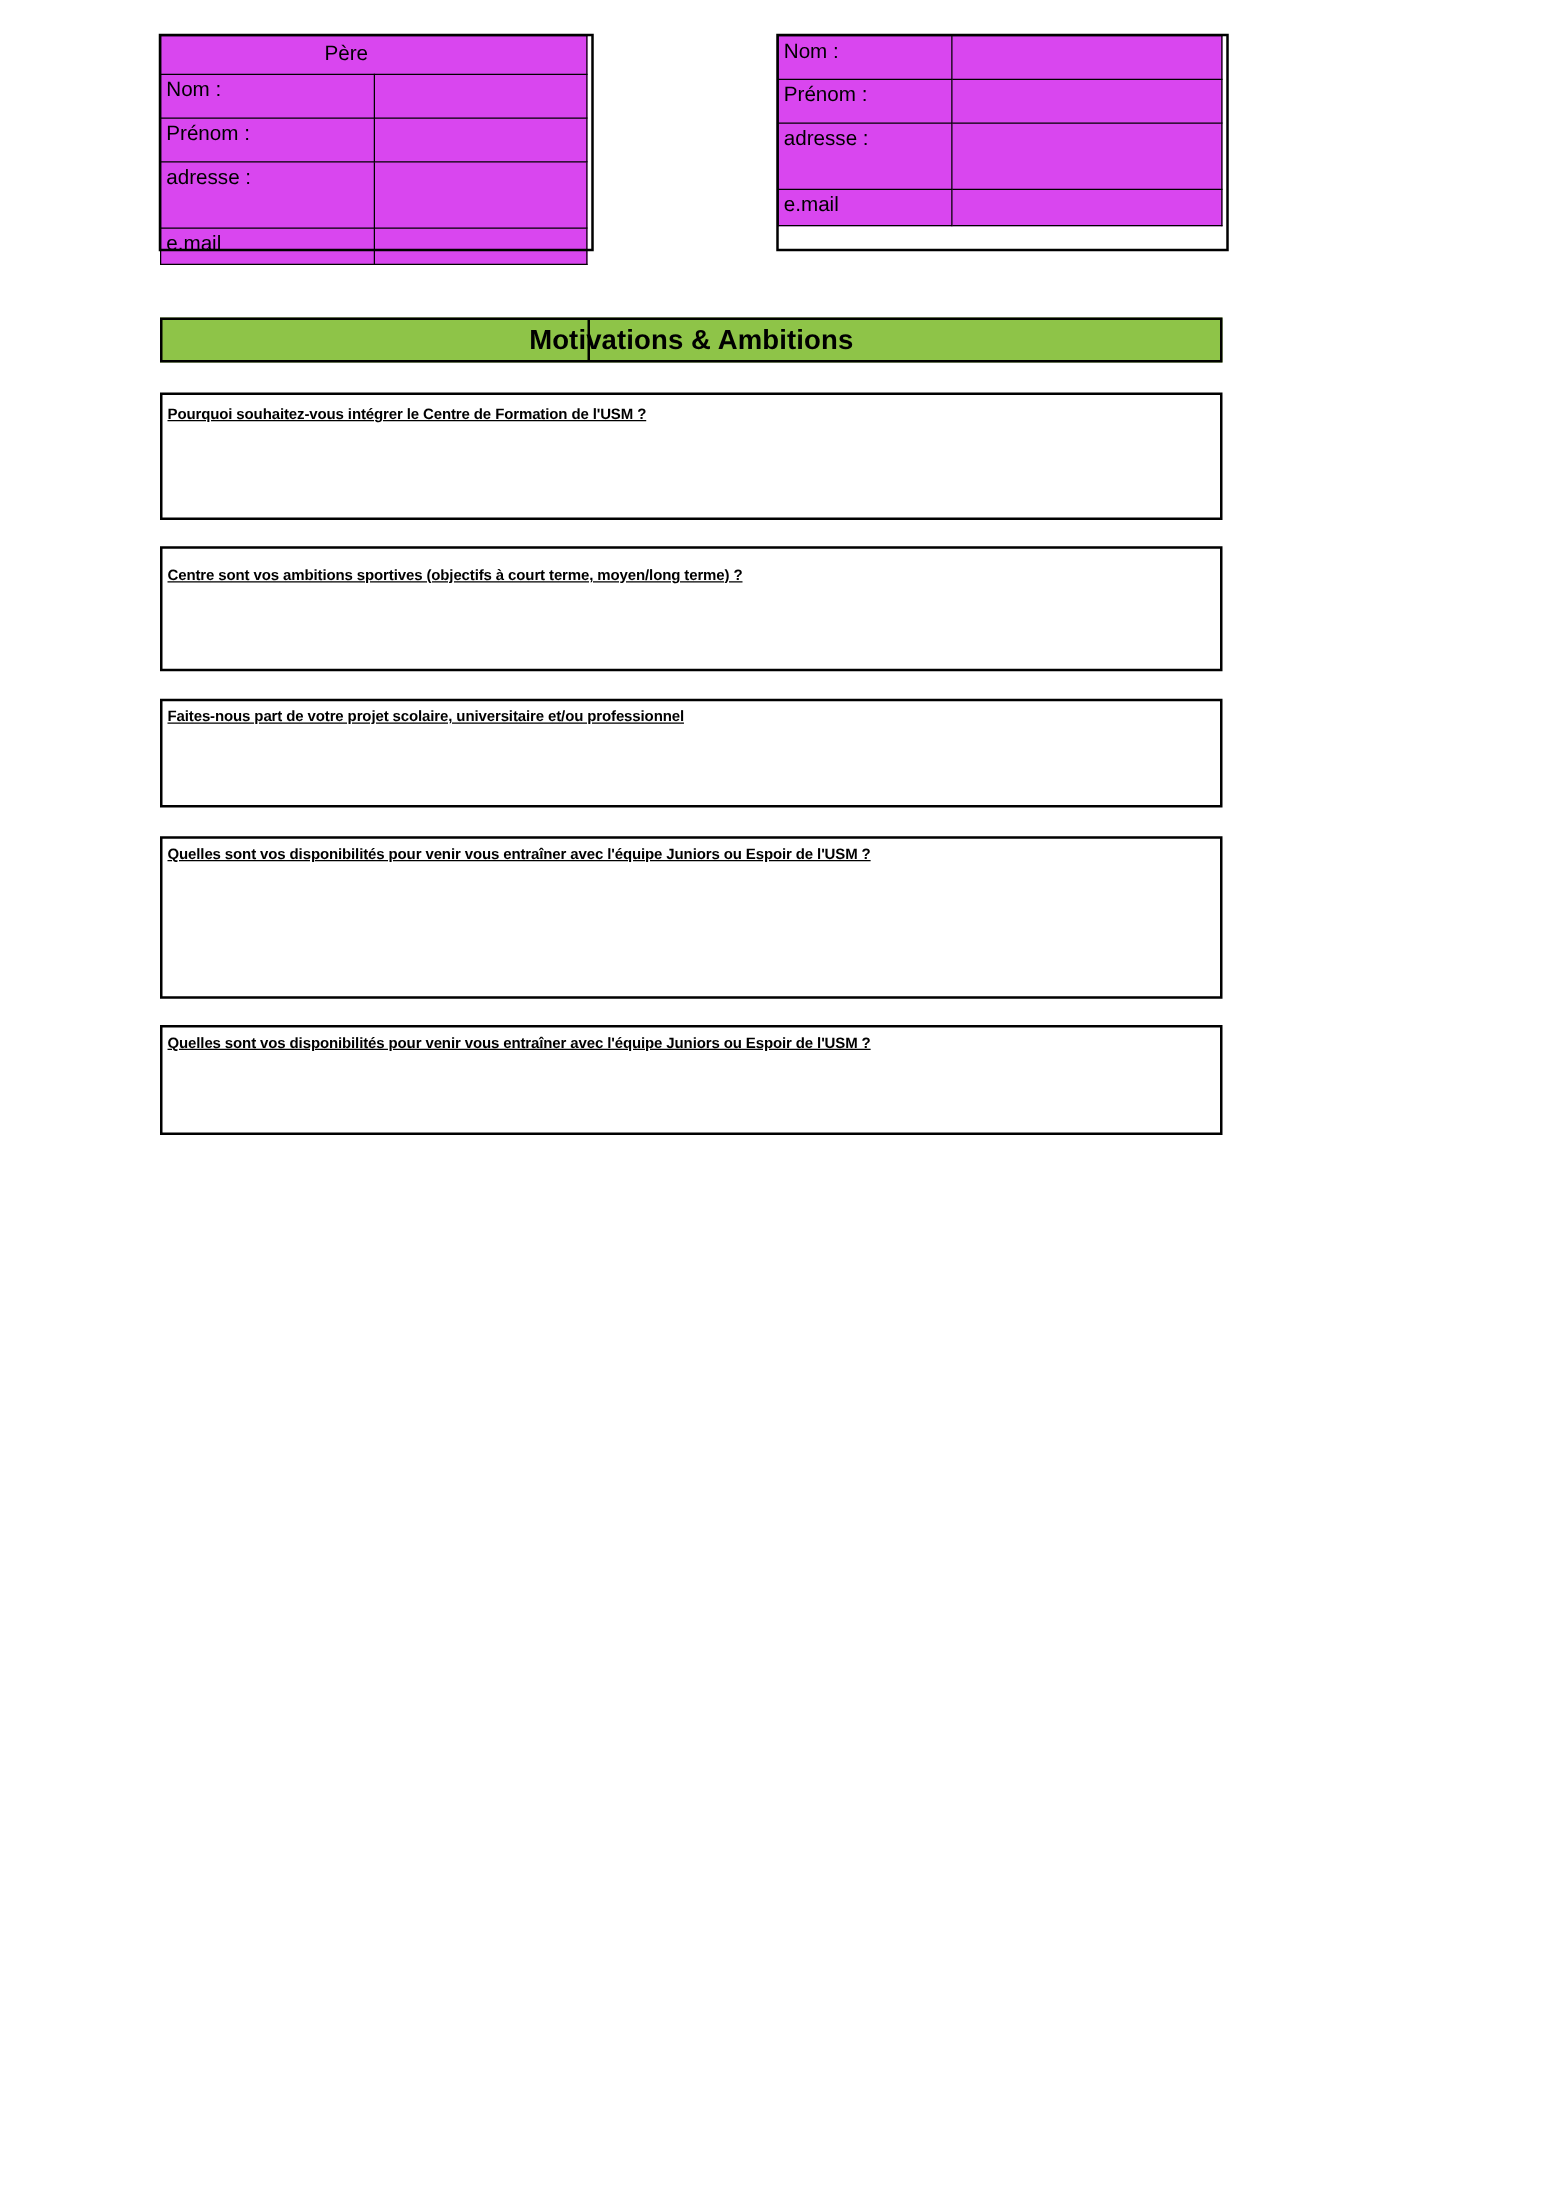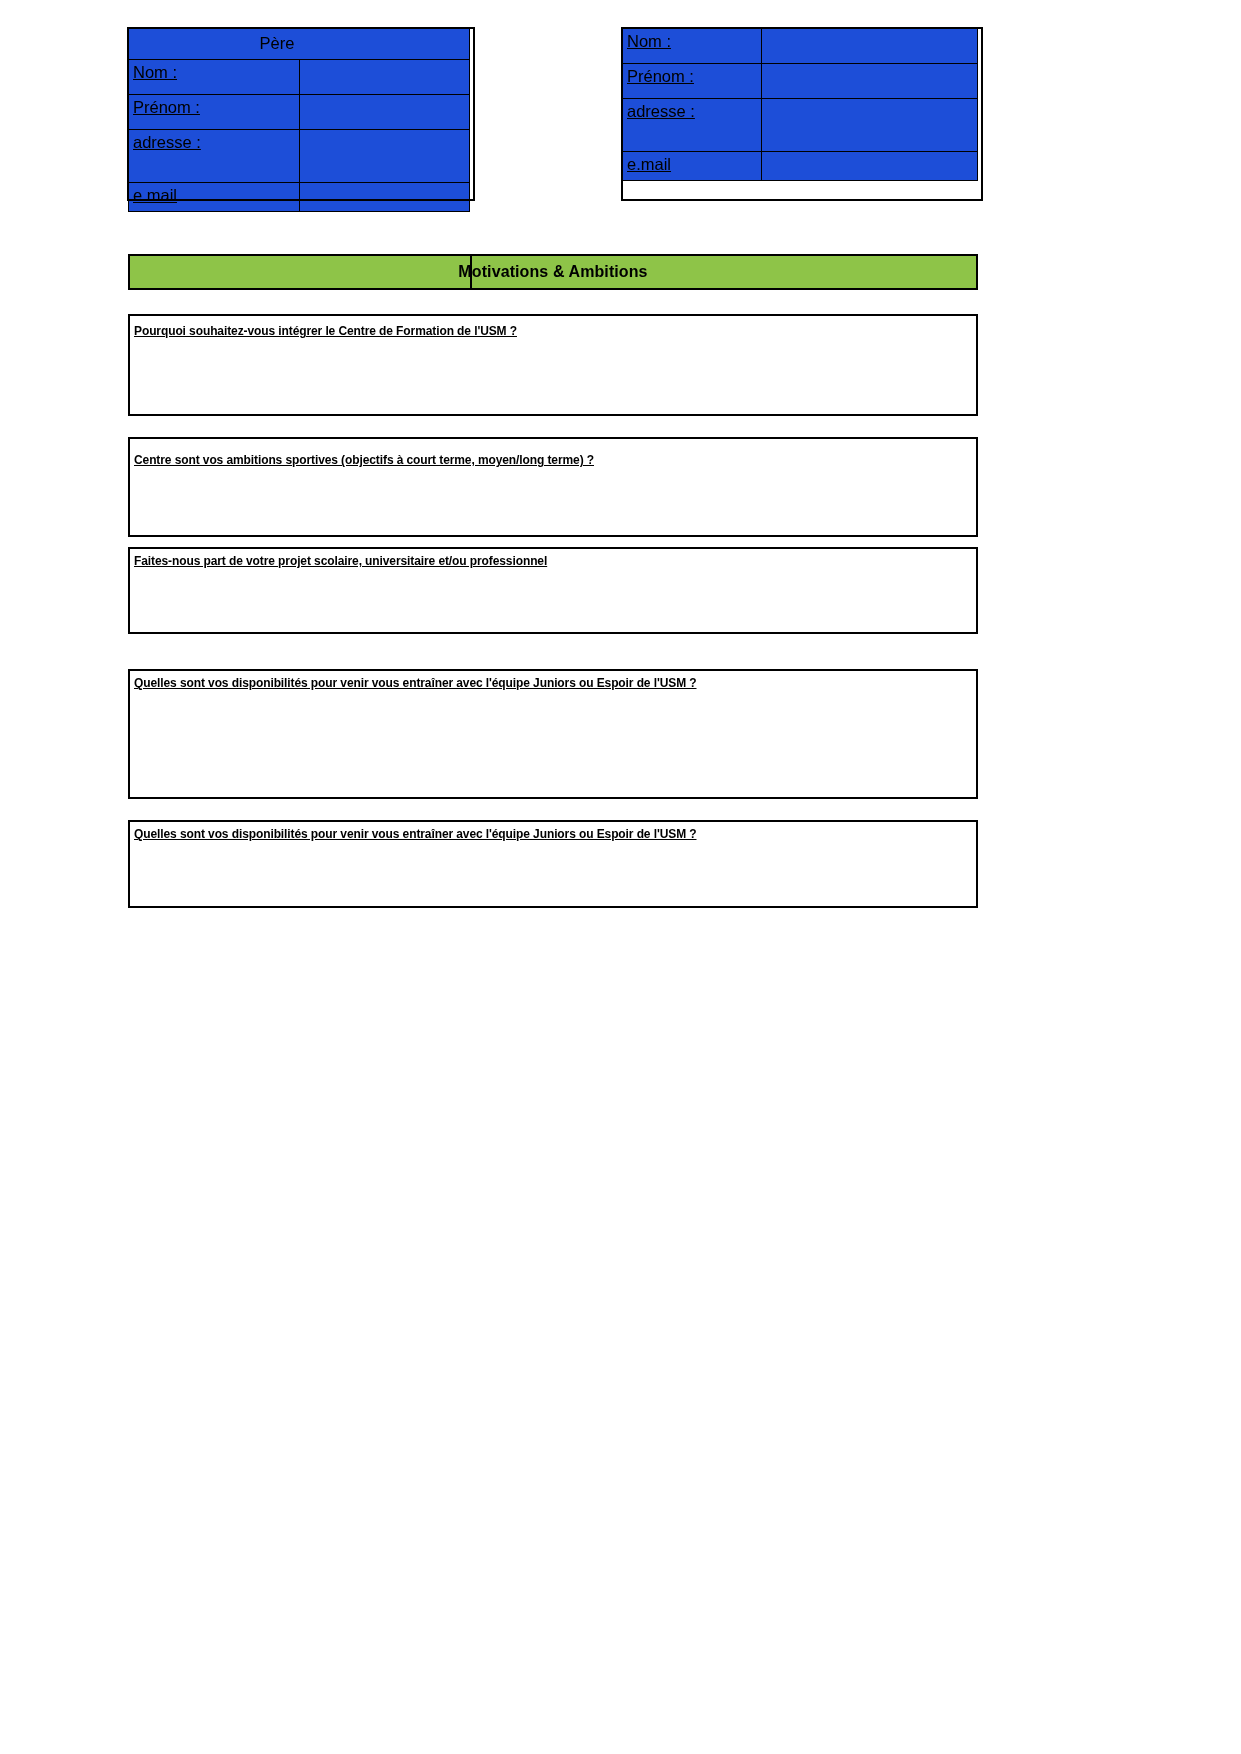--- a/index.html
+++ b/index.html
@@ -21,22 +21,21 @@
     left: 0; top: 0;
     width: 1241px;
     height: 1754px;
   }
 
   
   .parent-table {
     position: absolute;
     border-collapse: collapse;
     table-layout: fixed;
-    background: #1d4ed8;
-    text-decoration: underline;
+    background: #d946ef;
   }
   .parent-table.father { left: 128px; top: 28px; width: 342px; }
   .parent-table.mother { left: 622px; top: 28px; width: 356px; }
 
   .parent-table td {
     border: 1.2px solid #000000;
     font-size: 16.5px;
     line-height: 1.2;
     padding: 3px 4px 3px 4px;
     vertical-align: top;
@@ -89,21 +88,21 @@
     width: 2.4px;
     height: 100%;
     background: #000000;
   }
   .banner-text {
     position: absolute;
     left: 0; right: 0;
     top: 50%;
     transform: translateY(-50%);
     text-align: center;
-    font-size: 16px;
+    font-size: 22px;
     font-weight: bold;
     font-family: "Liberation Sans", sans-serif;
     color: #000000;
     letter-spacing: 0.1px;
   }
 
   
   .qbox {
     position: absolute;
     left: 128px;
@@ -198,21 +197,21 @@
   <div class="qbox" style="top:314px; height:102px;">
     <div class="qbox-label">Pourquoi souhaitez-vous intégrer le Centre de Formation de l'USM ?</div>
     <div class="qbox-answer"></div>
   </div>
 
   <div class="qbox" style="top:437px; height:100px;">
     <div class="qbox-label" style="top:14px;">Centre sont vos ambitions sportives (objectifs à court terme, moyen/long terme) ?</div>
     <div class="qbox-answer" style="top:42px;"></div>
   </div>
 
-  <div class="qbox" style="top:547px; height:87px;">
+  <div class="qbox" style="top:559px; height:87px;">
     <div class="qbox-label" style="top:5px;">Faites-nous part de votre projet scolaire, universitaire et/ou professionnel</div>
     <div class="qbox-answer" style="top:31px;"></div>
   </div>
 
   <div class="qbox" style="top:669px; height:130px;">
     <div class="qbox-label" style="top:5px;">Quelles sont vos disponibilités pour venir vous entraîner avec l'équipe Juniors ou Espoir de l'USM ?</div>
     <div class="qbox-answer" style="top:31px;"></div>
   </div>
 
   <div class="qbox" style="top:820px; height:88px;">

